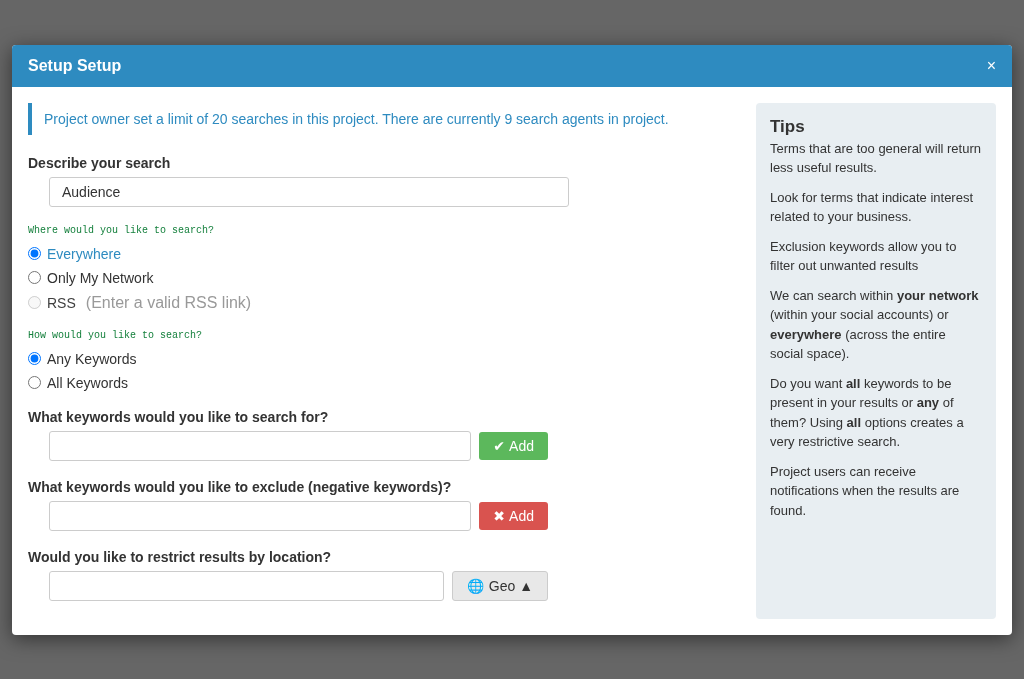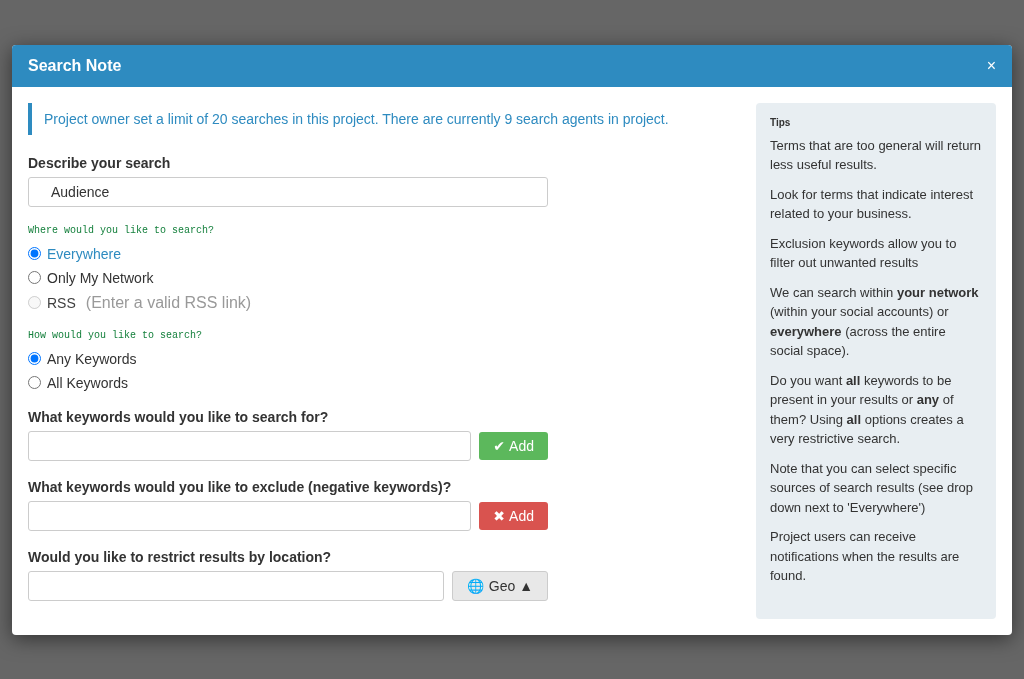--- a/index.html
+++ b/index.html
@@ -61,25 +61,26 @@
     .form-label {
       display: block;
       margin-bottom: 6px;
       color: #333;
       font-size: 14px;
       font-weight: bold;
     }
     .form-input {
       width: 100%;
       max-width: 520px;
-      padding: 6px 22px;
+      padding: 6px 12px;
       border: 1px solid #ccc;
       border-radius: 3px;
       font-size: 14px;
       color: #333;
+      margin-left: 21px;
     }
     .radio-group {
       display: flex;
       flex-direction: column;
       gap: 8px;
       margin-top: 4px;
     }
     .radio-item {
       display: flex;
       align-items: center;
@@ -143,23 +144,23 @@
     .tips-panel {
       width: 240px;
       background: #e8eef2;
       border-radius: 4px;
       padding: 14px;
       font-size: 13px;
       color: #333;
       flex-shrink: 0;
     }
     .tips-title {
-      font-size: 10px;
+      font-size: 17px;
       font-weight: bold;
-      margin-bottom: 8px;
+      margin-bottom: 2px;
       color: #333;
     }
     .tips-panel p {
       margin-bottom: 10px;
       line-height: 1.5;
     }
     .tips-panel p:last-child {
       margin-bottom: 16px;
     }
     .section-title {
@@ -168,21 +169,21 @@
       margin-bottom: 10px;
       font-family: Liberation Mono, monospace;
     }
   </style>
 </head>
 <body>
 
 <div class="modal">
 
   <div class="modal-header">
-    <span class="modal-header-title">Search Note</span>
+    <span class="modal-header-title">Setup Setup</span>
     <button class="modal-close">×</button>
   </div>
 
   <div class="modal-body">
 
     <div class="main-content">
 
       <div class="info-banner">
         <span>Project owner set a limit of 20 searches in this project. There are currently 9 search agents in project.</span>
       </div>
@@ -260,17 +261,16 @@
 
     </div>
 
     <div class="tips-panel">
       <div class="tips-title">Tips</div>
       <p>Terms that are too general will return less useful results.</p>
       <p>Look for terms that indicate interest related to your business.</p>
       <p>Exclusion keywords allow you to filter out unwanted results</p>
       <p>We can search within <strong>your network</strong> (within your social accounts) or <strong>everywhere</strong> (across the entire social space).</p>
       <p>Do you want <strong>all</strong> keywords to be present in your results or <strong>any</strong> of them? Using <strong>all</strong> options creates a very restrictive search.</p>
-      <p>Note that you can select specific sources of search results (see drop down next to 'Everywhere')</p>
       <p>Project users can receive notifications when the results are found.</p>
     </div>
   </div>
 </div>
 
 </body></html>

